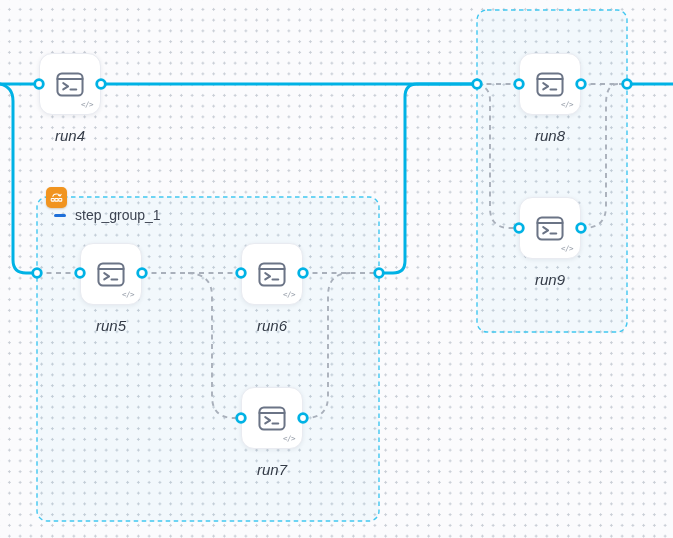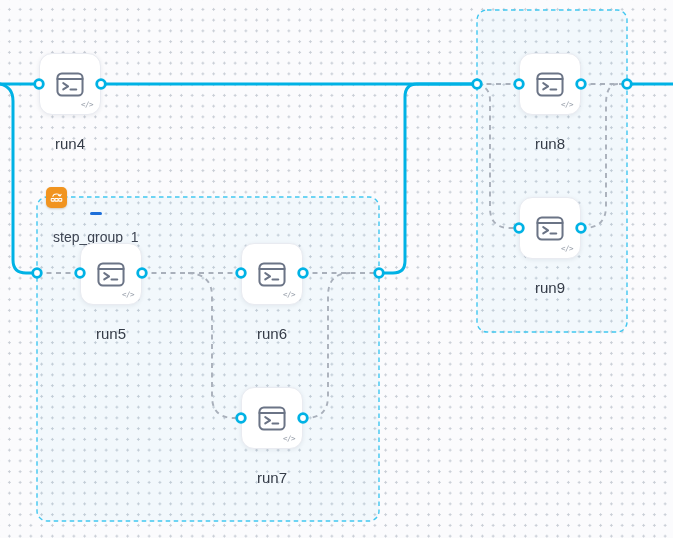--- a/index.html
+++ b/index.html
@@ -32,31 +32,32 @@
     box-shadow:0 1px 4px rgba(30,40,70,0.08);
     box-sizing:border-box;
   }
   .term-icon{position:absolute;left:50%;top:17px;transform:translateX(-50%);line-height:0;}
   .code-ind{
     position:absolute;right:7px;bottom:5px;
     font-size:7.5px;color:#9aa1ac;letter-spacing:-0.5px;
     font-family:"DejaVu Sans Mono","Liberation Mono",monospace;
   }
   .node-label{
-    margin-top:20px;text-align:center;
+    margin-top:12px;text-align:center;
     font-size:15px;color:#343b47;font-weight:500;
     white-space:nowrap;
+    font-style:italic;
   }
 
   .group{position:absolute;}
   .group-header{
     position:absolute;
     display:flex;align-items:center;gap:9px;
   }
-  .g1 .group-header{left:16px;top:10px;flex-direction:column;}
+  .g1 .group-header{left:16px;top:10px;}
   .g2 .group-header{left:12px;top:8px;}
   .collapse-btn{display:inline-flex;align-items:center;justify-content:center;width:13px;height:13px;cursor:pointer;}
   .minus-bar{display:block;width:12px;height:3px;border-radius:2px;background:#1e6fd9;}
   .group-label{font-size:14px;color:#3d4452;font-weight:500;}
   .group-badge{
     position:absolute;left:9px;top:-10px;
     width:21px;height:21px;border-radius:5px;
     background:#f1941f;
     display:flex;align-items:center;justify-content:center;
     box-shadow:0 1px 2px rgba(120,70,0,0.25);

